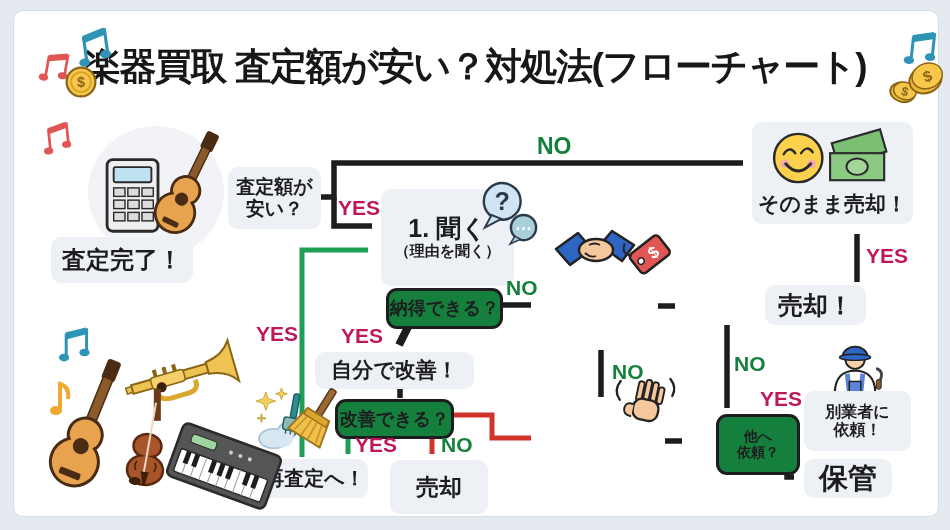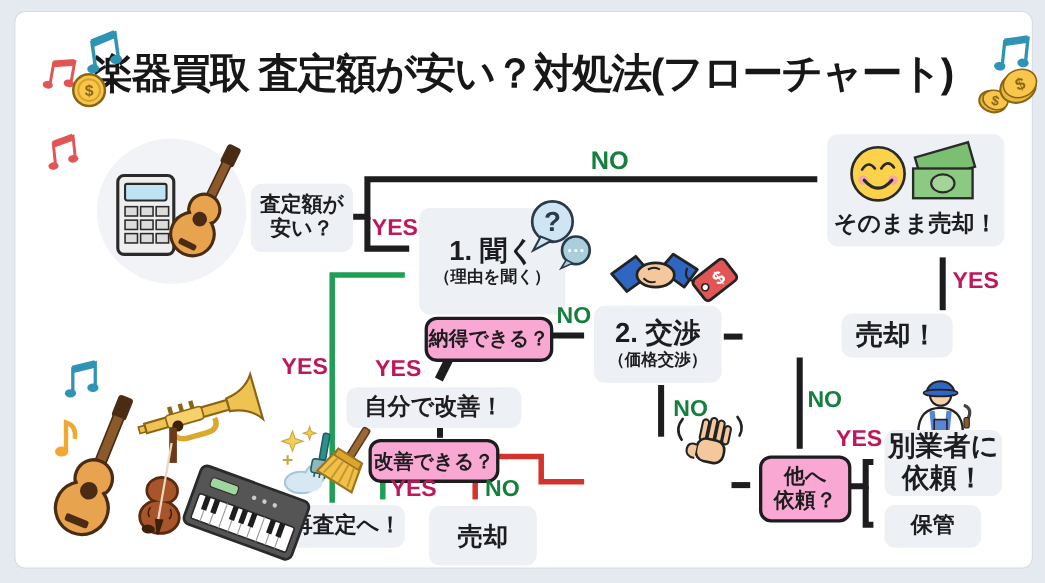--- a/index.html
+++ b/index.html
@@ -4,21 +4,21 @@
 <style>
   html,body{margin:0;padding:0;width:950px;height:530px;overflow:hidden;
     background:#e4eaef;font-family:"Liberation Sans","DejaVu Sans",sans-serif;}
   .stage{position:absolute;left:0;top:0;width:950px;height:530px;}
   .card{position:absolute;left:13px;top:10px;width:924px;height:505px;background:#ffffff;
     border:1px solid #d5dde3;border-radius:10px;}
   .title{position:absolute;left:0;right:0;top:42px;text-align:center;font-size:37px;
     font-weight:800;color:#171717;letter-spacing:-1.5px;}
   .box{position:absolute;background:#edf0f4;border-radius:10px;display:flex;flex-direction:column;
     align-items:center;justify-content:center;font-weight:800;color:#1d1d1f;line-height:1.15;text-align:center;}
-  .decision{position:absolute;background:#f9a8d4;border:3.5px solid #1d1d1f;border-radius:11px;
+  .decision{position:absolute;background:#15803d;border:3.5px solid #1d1d1f;border-radius:11px;
     display:flex;flex-direction:column;align-items:center;justify-content:center;
     font-weight:800;color:#1d1d1f;line-height:1.12;text-align:center;}
   .t1{font-size:25px;}
   .sub{font-size:15px;font-weight:700;margin-top:2px;font-family:Liberation Mono, monospace;}
   .cross{color:#d0342c;margin-right:4px;}
   .elabel{position:absolute;font-weight:800;font-size:21px;letter-spacing:0;}
   .yes{color:#be185d}.no{color:#15803d}
   .wires{position:absolute;left:0;top:0;pointer-events:none;}
   .wires path{fill:none;}
   .wb{stroke:#1d1d1f;stroke-width:5.5;marker-end:url(#mB);}
@@ -141,20 +141,23 @@
     <g transform="translate(95,78) rotate(26)">
       <rect x="-7" y="-78" width="14" height="20" rx="3" fill="#4a2c14"></rect>
       <rect x="-4.5" y="-60" width="9" height="42" fill="#8a5a2b" stroke="#4a2c14" stroke-width="1.5"></rect>
       <circle cx="0" cy="-10" r="15" fill="#e8a34f" stroke="#4a2c14" stroke-width="3"></circle>
       <circle cx="0" cy="16" r="21" fill="#e8a34f" stroke="#4a2c14" stroke-width="3"></circle>
       <circle cx="0" cy="-10" r="13" fill="#e8a34f"></circle>
       <circle cx="0" cy="0" r="7" fill="#4a2c14"></circle>
       <rect x="-9" y="24" width="18" height="6" rx="2" fill="#4a2c14"></rect>
     </g>
   </svg>
+  <div class="box" style="left:51px;top:237px;width:142px;height:46px;font-size:24px">
+    <span>査定完了！</span>
+  </div>
 
   <div class="box" style="left:228px;top:167px;width:93px;height:62px;font-size:19px">
     <span>査定額が</span>
     <span>安い？</span>
   </div>
 
   <div class="box" style="left:381px;top:189px;width:133px;height:97px">
     <span class="t1">1. 聞く</span>
     <span class="sub">（理由を聞く）</span>
   </div>
@@ -178,24 +181,20 @@
       <ellipse cx="42" cy="31" rx="17" ry="11" fill="#f4c79c" stroke="#222222" stroke-width="2.5"></ellipse>
       <path d="M31 34 q5 5 11 3 M35 26 q6 -3 11 0" stroke="#222222" stroke-width="1.8" fill="none"></path>
     </g>
     <g transform="translate(95,36) rotate(-38)">
       <rect x="-17" y="-12" width="36" height="24" rx="4" fill="#e25555" stroke="#222222" stroke-width="2.5"></rect>
       <circle cx="-10" cy="0" r="3.2" fill="#ffffff" stroke="#222222" stroke-width="1.5"></circle>
       <text x="5" y="6.5" text-anchor="middle" font-size="17" font-weight="bold" fill="#ffffff">$</text>
       <path d="M-14 -10 q-8 -8 2 -14" fill="none" stroke="#222222" stroke-width="2"></path>
     </g>
   </svg>
-  <div class="box" style="left:540px;top:278px;width:116px;height:70px">
-    <span class="t1">2. 交渉</span>
-    <span class="sub">（価格交渉）</span>
-  </div>
 
   <div class="box" style="left:765px;top:285px;width:101px;height:40px;font-size:25px">
     <span>売却！</span>
   </div>
 
   <div class="box" style="left:752px;top:122px;width:161px;height:102px;font-size:21px">
     <svg style="overflow:visible" width="126" height="56" viewBox="0 0 130 58">
       <g>
         <circle cx="29" cy="29" r="25" fill="#fcd24c" stroke="#2a2a2a" stroke-width="2.5"></circle>
         <path d="M14 25 q6 -9 12 -1 M32 24 q6 -9 12 -1" fill="none" stroke="#2a2a2a" stroke-width="2.5" stroke-linecap="round"></path>
@@ -207,39 +206,39 @@
         <g transform="rotate(-16 92 18)">
             <rect x="66" y="6" width="52" height="24" fill="#7bbf72" stroke="#2a2a2a" stroke-width="2.2"></rect>
           </g>
         <rect x="62" y="24" width="56" height="28" fill="#8cc982" stroke="#2a2a2a" stroke-width="2.2"></rect>
         <ellipse cx="90" cy="38" rx="11" ry="8.5" fill="#a3d59a" stroke="#2a2a2a" stroke-width="2"></ellipse>
       </g>
     </svg>
     <span style="margin-top:6px">そのまま売却！</span>
   </div>
 
-  <div class="decision" style="left:690px;top:414px;width:78px;height:55px;font-size:19px">
+  <div class="decision" style="left:716px;top:414px;width:78px;height:55px;font-size:14px">
     <span>他へ</span>
     <span>依頼？</span>
   </div>
   <svg class="icon" style="left:823px;top:336px;width:68px;height:58px" viewBox="0 0 70 60">
     <circle cx="33" cy="24" r="10" fill="#f6d0a8" stroke="#222222" stroke-width="2"></circle>
     <path d="M20 22 a13 11 0 0 1 26 0 z" fill="#2f66c4" stroke="#222222" stroke-width="2"></path>
     <ellipse cx="33" cy="22" rx="16" ry="3.2" fill="#2f66c4" stroke="#222222" stroke-width="1.5"></ellipse>
     <path d="M12 58 q1 -22 21 -22 q20 0 21 22 z" fill="#ffffff" stroke="#222222" stroke-width="2.2"></path>
     <path d="M25 39 L27 58 M41 39 L39 58" stroke="#5b84d6" stroke-width="5"></path>
     <rect x="27" y="47" width="12" height="11" fill="#5b84d6" stroke="#222222" stroke-width="1.5"></rect>
     <path d="M56 34 q7 3 3 12" fill="none" stroke="#444444" stroke-width="3" stroke-linecap="round"></path>
     <rect x="55" y="45" width="5" height="10" rx="2" fill="#8a5a2b" stroke="#222222" stroke-width="1"></rect>
   </svg>
-  <div class="box" style="left:804px;top:391px;width:107px;height:60px;font-size:25px">
+  <div class="box" style="left:804px;top:391px;width:107px;height:60px;font-size:16px">
     <span>別業者に</span>
     <span>依頼！</span>
   </div>
-  <div class="box" style="left:804px;top:459px;width:88px;height:39px;font-size:20px">
+  <div class="box" style="left:804px;top:459px;width:88px;height:39px;font-size:29px">
     <span>保管</span>
   </div>
 
   <svg class="icon" style="left:615px;top:375px;width:62px;height:55px" viewBox="0 0 66 58">
     <g transform="translate(34,32) rotate(12)">
       <rect x="-13" y="-24" width="6" height="21" rx="3" fill="#f4c79c" stroke="#222222" stroke-width="2"></rect>
       <rect x="-5.5" y="-27" width="6" height="24" rx="3" fill="#f4c79c" stroke="#222222" stroke-width="2"></rect>
       <rect x="2" y="-26" width="6" height="22" rx="3" fill="#f4c79c" stroke="#222222" stroke-width="2"></rect>
       <rect x="9" y="-22" width="6" height="18" rx="3" fill="#f4c79c" stroke="#222222" stroke-width="2"></rect>
       <rect x="-14" y="-6" width="27" height="22" rx="9" fill="#f4c79c" stroke="#222222" stroke-width="2.5"></rect>

